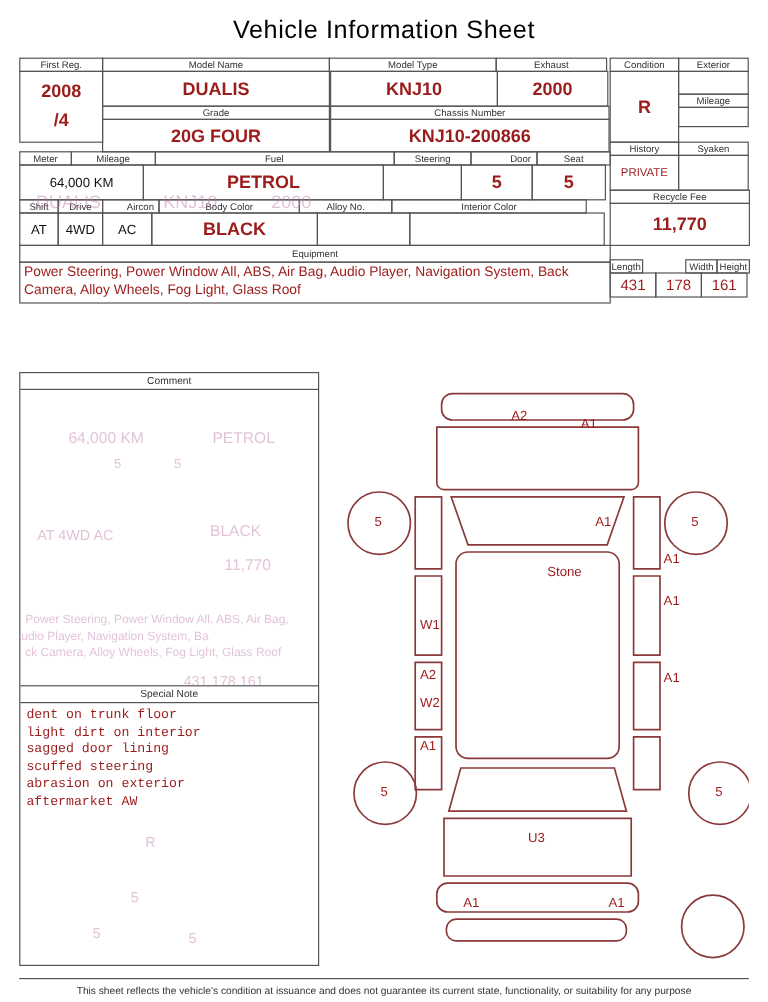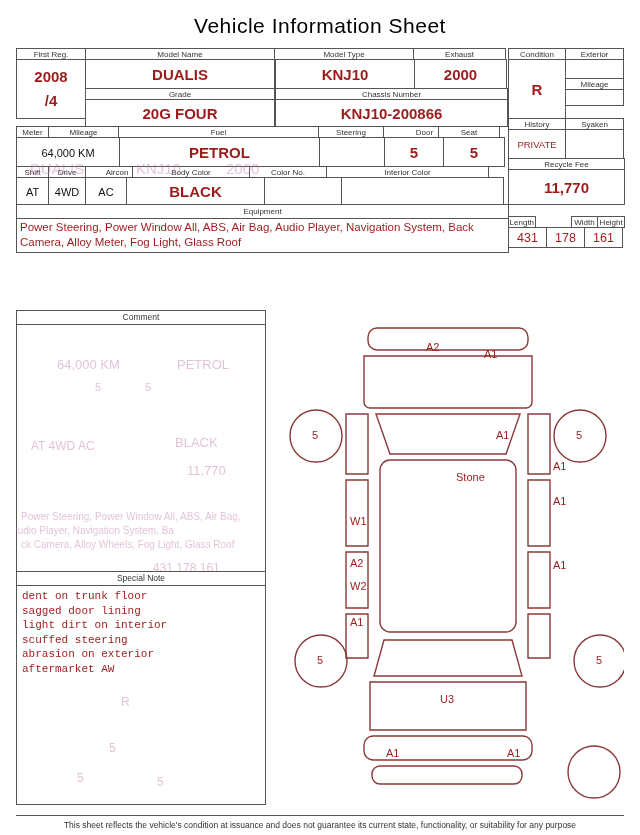--- a/index.html
+++ b/index.html
@@ -199,21 +199,21 @@
           <div class="row">
             <div class="cell val" style="width:140px;height:30px;line-height:30px;">KNJ10</div>
             <div class="cell val" style="width:93px;height:30px;line-height:30px;">2000</div>
           </div>
           <div class="cell lbl" style="width:233px;">Chassis Number</div>
           <div class="cell val" style="width:233px;height:28px;line-height:28px;">KNJ10-200866</div>
         </div>
       </div>
 
       <div class="row">
-        <div class="cell lbl" style="width:33px;">Meter</div>
+        <div class="cell lbl" style="width:44px;">Meter</div>
         <div class="cell lbl" style="width:71px;">Mileage</div>
         <div class="cell lbl" style="width:201px;">Fuel</div>
         <div class="cell lbl" style="width:66px;">Steering</div>
         <div class="cell lbl" style="width:56px;padding-left:27px;">Door</div>
         <div class="cell lbl" style="width:62px;">Seat</div>
       </div>
       <div class="row">
         <div class="cell" style="width:104px;height:30px;">
           <span class="blk" style="line-height:30px;">64,000 KM</span>
         </div>
@@ -221,35 +221,35 @@
         <div class="cell val" style="width:66px;height:30px;line-height:30px;"></div>
         <div class="cell val" style="width:60px;height:30px;line-height:30px;">5</div>
         <div class="cell val" style="width:62px;height:30px;line-height:30px;">5</div>
       </div>
 
       <div class="row">
         <div class="cell lbl" style="width:33px;">Shift</div>
         <div class="cell lbl" style="width:38px;">Drive</div>
         <div class="cell lbl" style="width:48px;padding-left:16px;">Aircon</div>
         <div class="cell lbl" style="width:118px;">Body Color</div>
-        <div class="cell lbl" style="width:78px;">Color No.</div>
+        <div class="cell lbl" style="width:78px;">Alloy No.</div>
         <div class="cell lbl" style="width:163px;">Interior Color</div>
       </div>
       <div class="row">
         <div class="cell blk" style="width:33px;height:28px;line-height:28px;">AT</div>
         <div class="cell blk" style="width:38px;height:28px;line-height:28px;">4WD</div>
         <div class="cell blk" style="width:42px;height:28px;line-height:28px;">AC</div>
         <div class="cell val" style="width:139px;height:28px;line-height:28px;">BLACK</div>
         <div class="cell val-sm" style="width:78px;height:28px;line-height:28px;"></div>
         <div class="cell val-sm" style="width:163px;height:28px;line-height:28px;"></div>
       </div>
 
       <div class="cell equip-label" style="width:493px;">Equipment</div>
       <div class="cell" style="width:493px;height:35px;">
-        <div class="equip-text">Power Steering, Power Window  All, ABS, Air Bag, Audio Player, Navigation System, Back Camera, Alloy Meter, Fog Light, Glass Roof</div>
+        <div class="equip-text">Power Steering, Power Window  All, ABS, Air Bag, Audio Player, Navigation System, Back Camera, Alloy Wheels, Fog Light, Glass Roof</div>
       </div>
     </div>
 
     <div class="info-right">
       <div class="row">
         <div class="cell lbl" style="width:58px;">Condition</div>
         <div class="cell lbl" style="width:59px;">Exterior</div>
       </div>
       <div class="row">
         <div class="cell val" style="width:58px;height:60px;line-height:60px;">R</div>
@@ -304,22 +304,22 @@
           <span style="left:170px;top:138px;font-size:13px;">11,770</span>
           <span style="left:4px;top:186px;font-size:10px;">Power Steering, Power Window  All, ABS, Air Bag,</span>
           <span style="left:-6px;top:200px;font-size:10px;">Audio Player, Navigation System, Ba</span>
           <span style="left:4px;top:214px;font-size:10px;">ck Camera, Alloy Wheels, Fog Light, Glass Roof</span>
           <span style="left:136px;top:236px;font-size:12px;">431  178  161</span>
         </div>
       </div>
       <div class="special-head">Special Note</div>
       <div class="special-body">
         <div>dent on trunk floor</div>
+        <div>light dirt on interior</div>
         <div>sagged door lining</div>
-        <div>light dirt on interior</div>
         <div>scuffed steering</div>
         <div>abrasion on exterior</div>
         <div>aftermarket AW</div>
       </div>
       <div style="position:relative;height:140px;overflow:hidden;">
         <div class="ghost">
           <span style="left:104px;top:16px;font-size:12px;">R</span>
           <span style="left:92px;top:62px;font-size:12px;">5</span>
           <span style="left:60px;top:92px;font-size:12px;">5</span>
           <span style="left:140px;top:96px;font-size:12px;">5</span>

